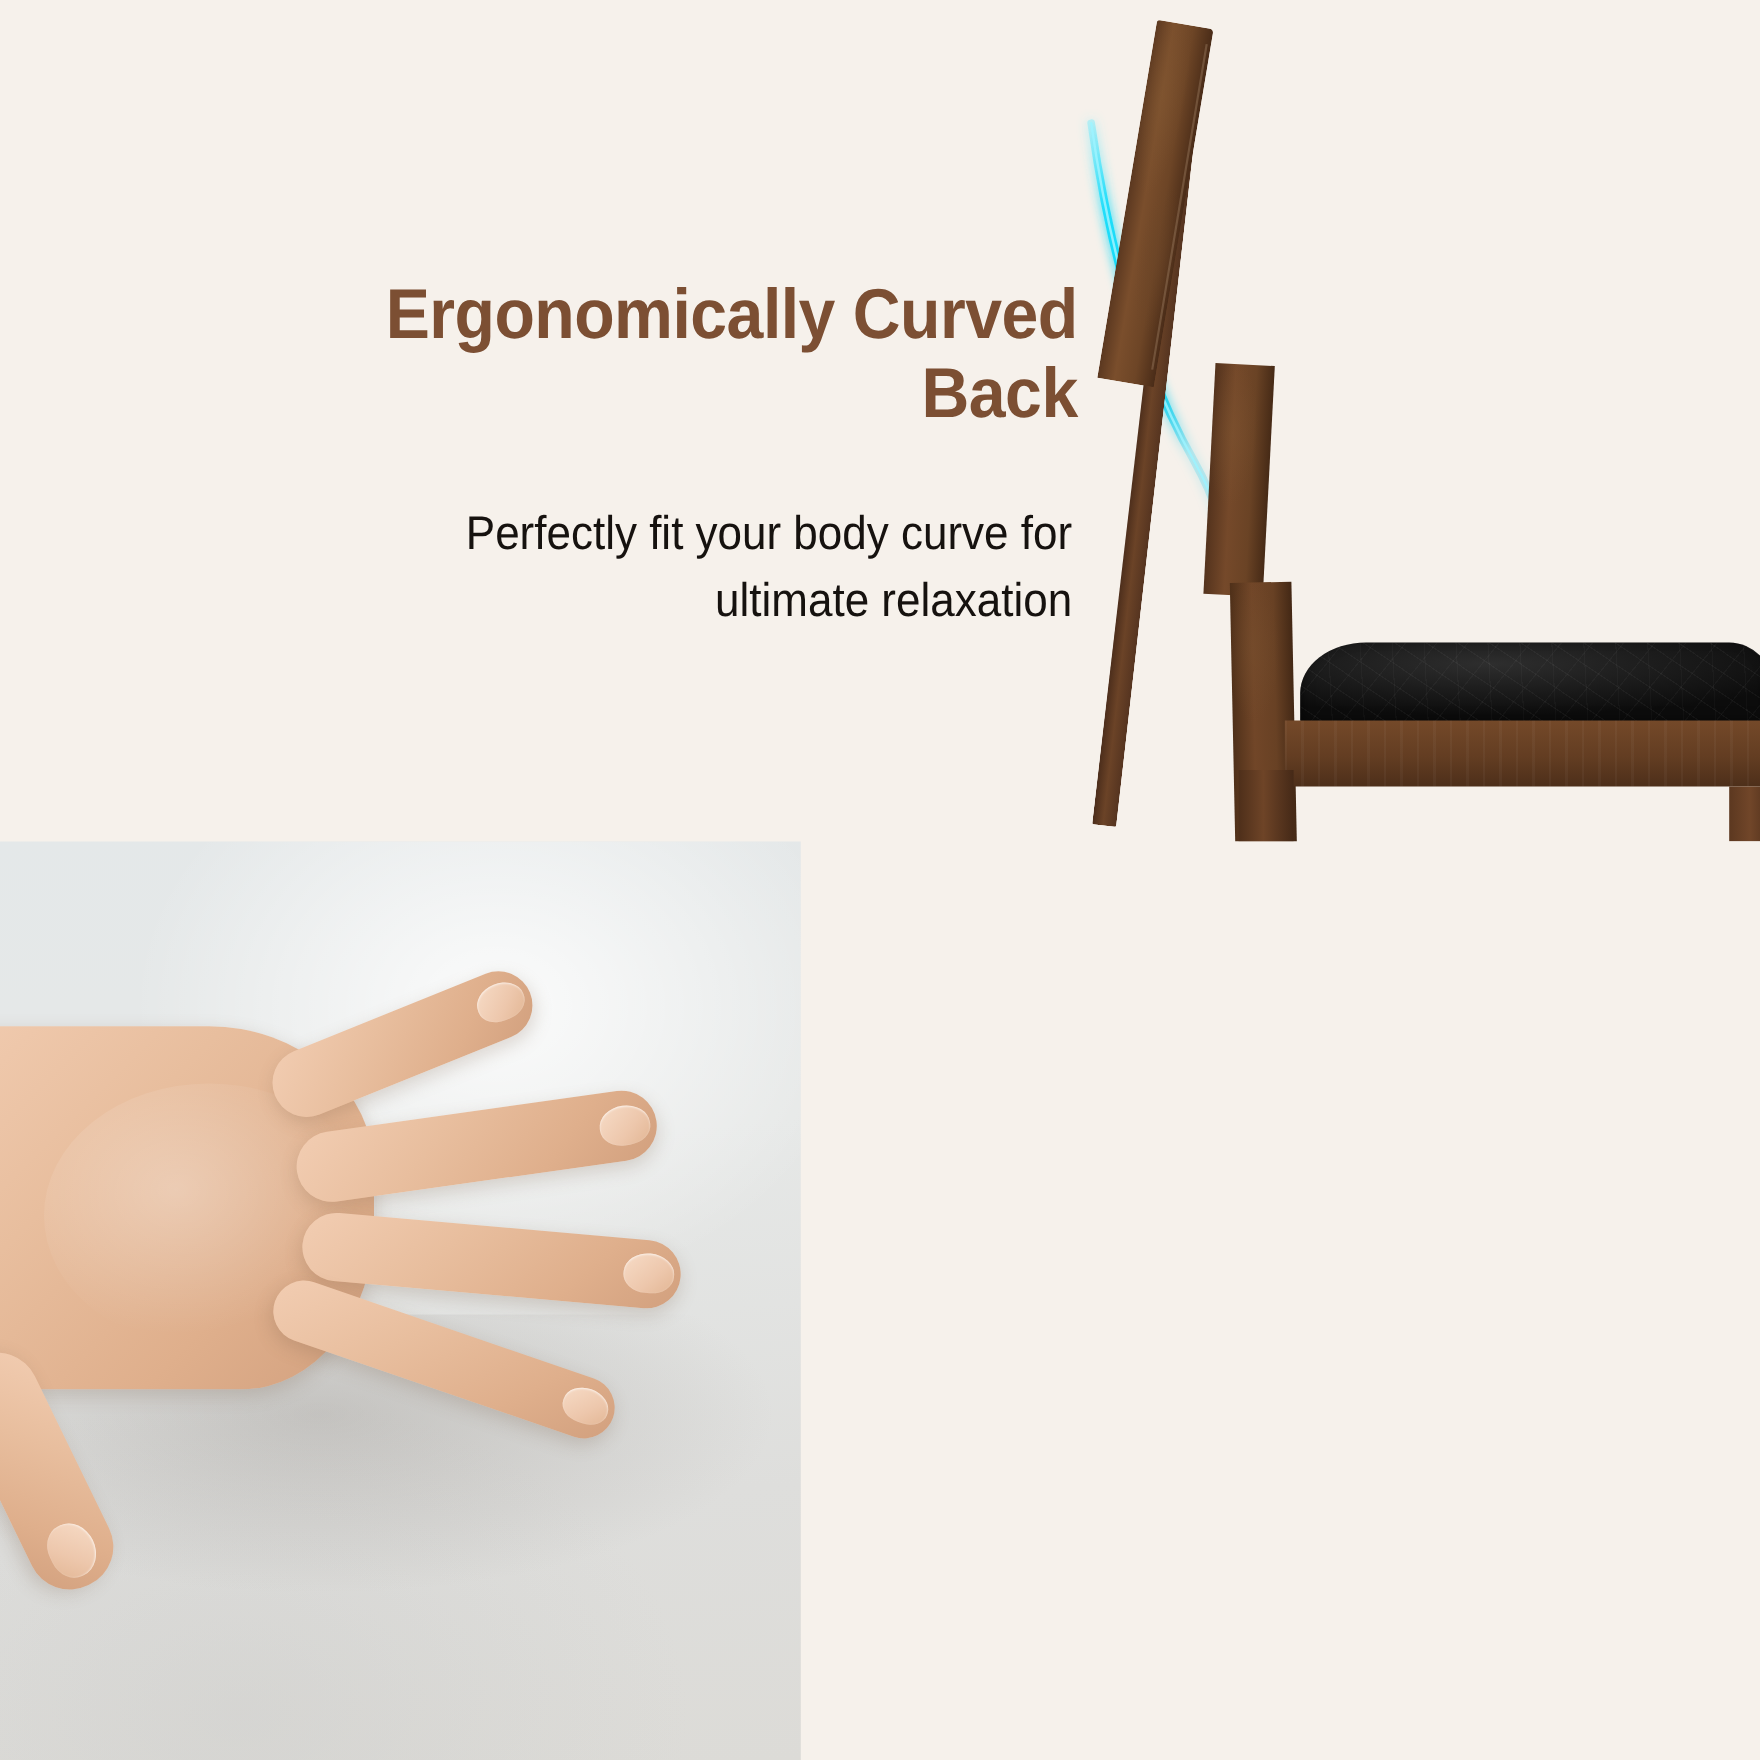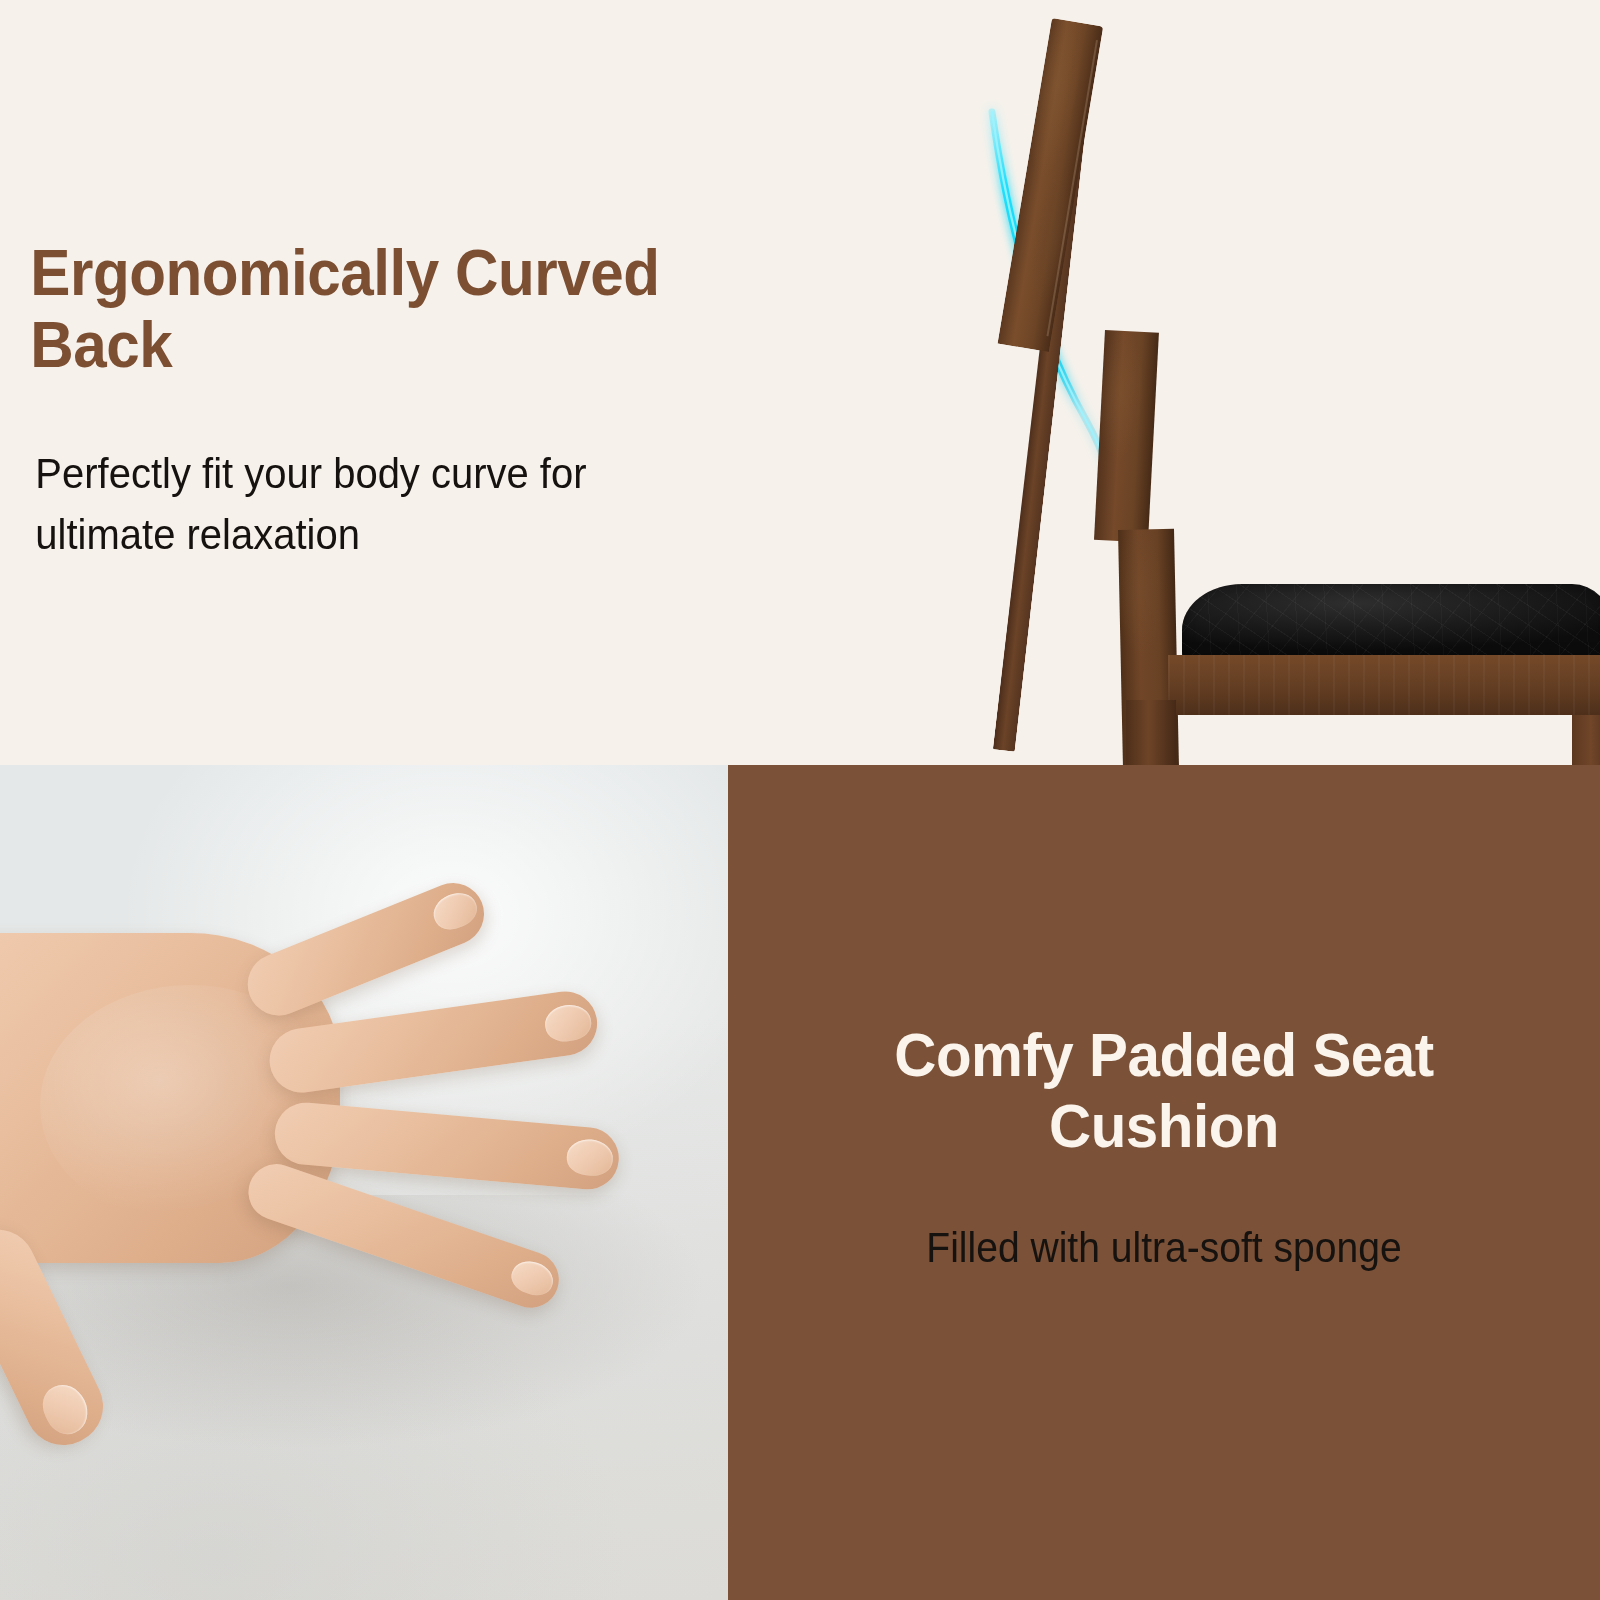--- a/index.html
+++ b/index.html
@@ -24,23 +24,23 @@
     left: 0;
     top: 0;
     width: 1600px;
     height: 765px;
     background: #F6F1EB;
     overflow: hidden;
   }
   .top-text-block {
     position: absolute;
     left: 0;
-    top: 238px;
+    top: 250px;
     width: 1010px;
-    text-align: left;
+    text-align: right;
   }
   .headline-brown {
     margin: 0;
     font-family: "Liberation Sans", sans-serif;
     font-size: 64px;
     font-weight: bold;
     line-height: 1.12;
     letter-spacing: -0.5px;
     color: #7C4F33;
     transform: scaleX(0.94);
@@ -424,23 +424,14 @@
       </div>
       <div class="skin finger f-pinky">
         <span class="nail n-pinky"></span>
       </div>
       <div class="skin finger f-thumb">
         <span class="nail n-thumb"></span>
       </div>
     </div>
   </div>
 
-  <div class="panel-brown">
-    <div class="brown-text-block">
-      <h2 class="headline-cream">
-        <span>Comfy Padded Seat</span><br>
-        <span>Cushion</span>
-      </h2>
-      <p class="subline-black">Filled with ultra-soft sponge</p>
-    </div>
-  </div>
 
 </div>
 
 </body></html>

